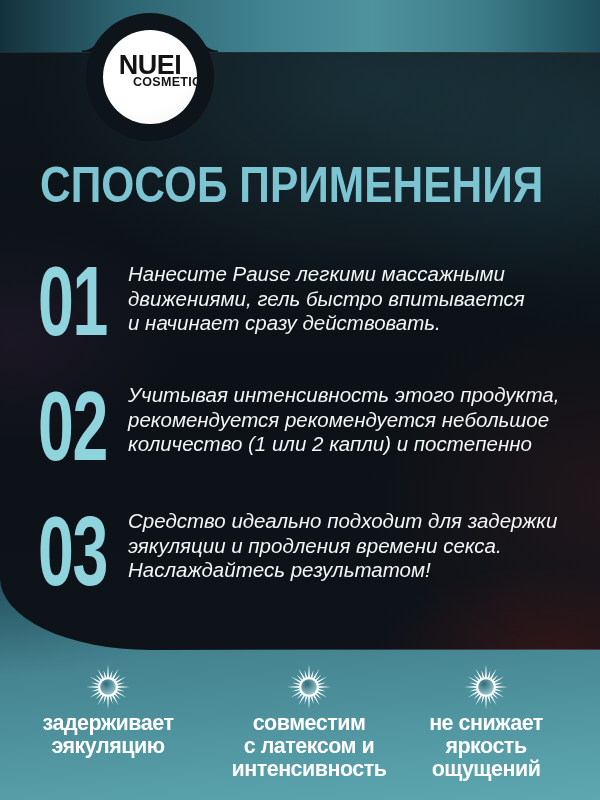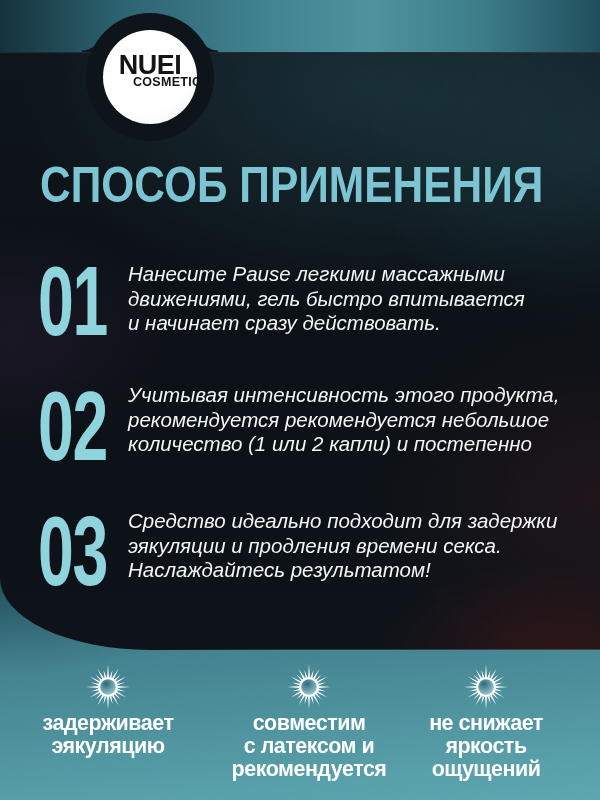--- a/index.html
+++ b/index.html
@@ -209,21 +209,21 @@
         <polygon points="13.339651872907611,18.0950838270755 3.813466520526788,11.499999999999998 14.28806933105248,16.452376602783254" fill="#ffffff"></polygon>
         <polygon points="14.645412754469007,15.986677586568899 9.625631329235416,9.62563132923542 15.986677586568893,14.645412754469012" fill="#ffffff"></polygon>
         <polygon points="16.452376602783257,14.288069331052478 11.499999999999991,3.813466520526795 18.09508382707549,13.339651872907613" fill="#ffffff"></polygon>
         <polygon points="18.637401817736688,13.11501640605682 17.470666710705874,5.09629803994131 20.4696036515878,12.62407940430559" fill="#ffffff"></polygon>
         <circle cx="22" cy="22" r="10" fill="#ffffff"></circle>
         <circle cx="22" cy="22" r="7.8" fill="url(#coreGrad1)"></circle>
       </svg>
     <div class="flines">
       <div>совместим</div>
       <div>с латексом и</div>
-      <div>рекомендуется</div>
+      <div>интенсивность</div>
     </div>
   </div>
 
   <div class="feature f3">
     <svg class="star" viewBox="0 0 44 44">
         <defs>
           <radialGradient id="coreGrad2" cx="38%" cy="30%" r="85%">
             <stop offset="0%" stop-color="#2e6b7a"></stop>
             <stop offset="100%" stop-color="#a8d4da"></stop>
           </radialGradient>

